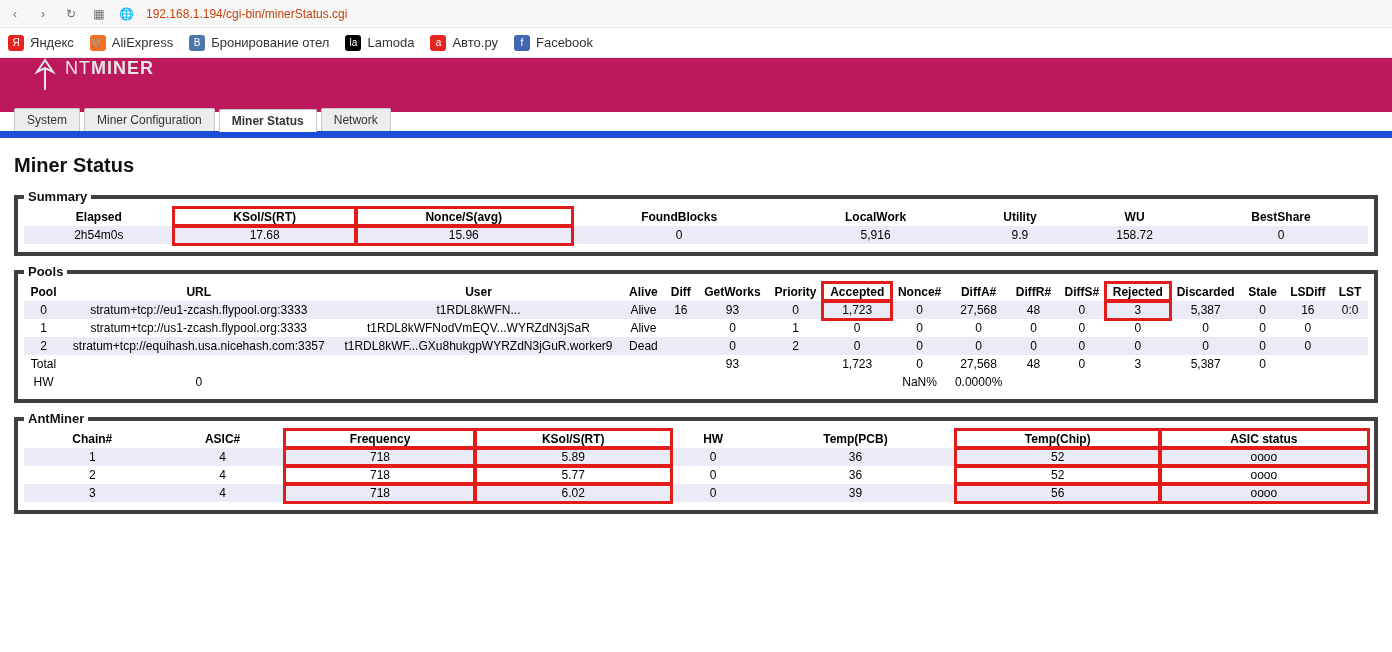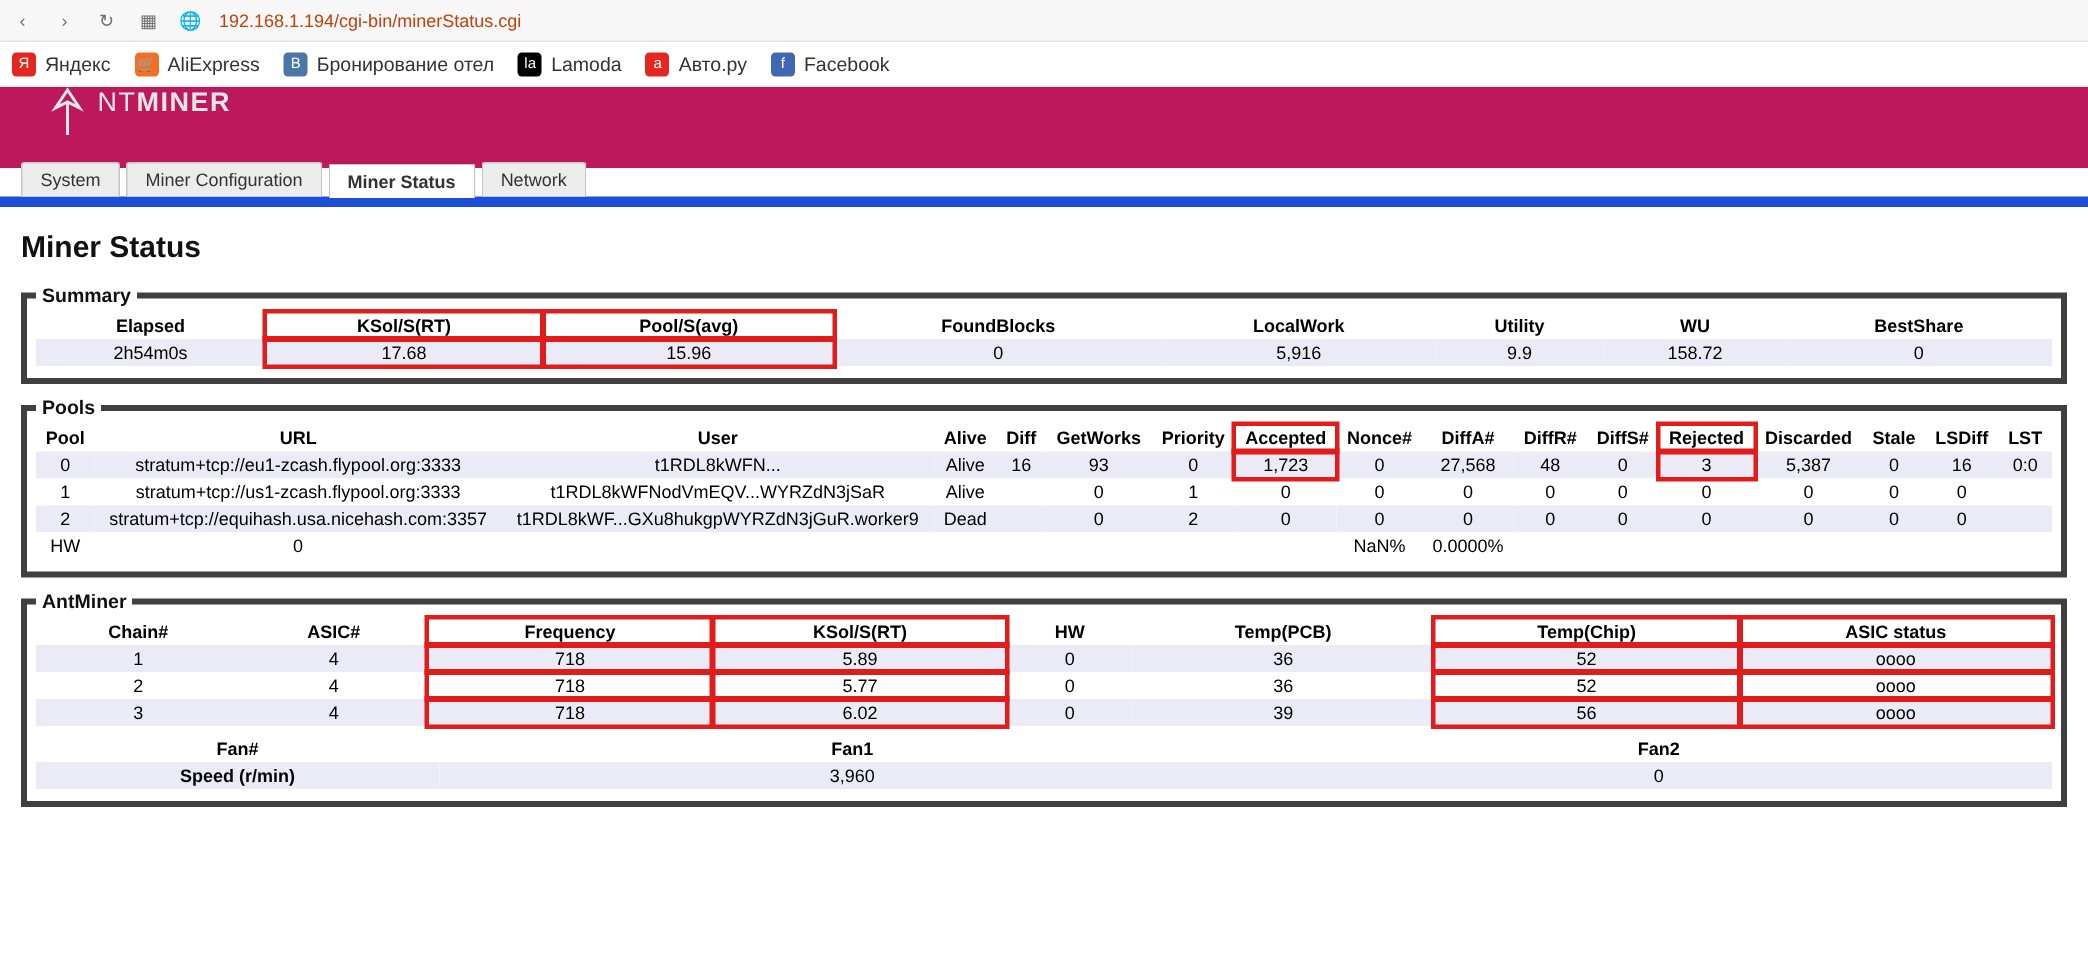--- a/index.html
+++ b/index.html
@@ -91,21 +91,21 @@
 <div class="page">
   <h2 class="title">Miner Status</h2>
 
   <fieldset class="section">
     <legend>Summary</legend>
     <table>
       <thead>
           <tr>
         <th>Elapsed</th>
         <th class="hl">KSol/S(RT)</th>
-        <th class="hl">Pool/S(avg)</th>
+        <th class="hl">Nonce/S(avg)</th>
         <th>FoundBlocks</th>
         <th>LocalWork</th>
         <th>Utility</th>
         <th>WU</th>
         <th>BestShare</th>
       </tr>
         </thead>
       <tbody>
           <tr>
         <td>2h54m0s</td>
@@ -196,20 +196,39 @@
             <td>0</td>
             <td>0</td>
             <td>0</td>
             <td>0</td>
             <td>0</td>
             <td>0</td>
             <td>0</td>
             <td>0</td>
             <td></td>
           </tr>
+          <tr>
+            <td>Total</td>
+            <td class="url-col"></td>
+            <td class="url-col"></td>
+            <td></td>
+            <td></td>
+            <td>93</td>
+            <td></td>
+            <td>1,723</td>
+            <td>0</td>
+            <td>27,568</td>
+            <td>48</td>
+            <td>0</td>
+            <td>3</td>
+            <td>5,387</td>
+            <td>0</td>
+            <td></td>
+            <td></td>
+          </tr>
           <tr class="pools-hw">
             <td>HW</td>
             <td class="url-col">0</td>
             <td class="url-col"></td>
             <td></td>
             <td></td>
             <td></td>
             <td></td>
             <td></td>
             <td>NaN%</td>
@@ -267,30 +286,14 @@
             <td>4</td>
             <td class="hl">718</td>
             <td class="hl">6.02</td>
             <td>0</td>
             <td>39</td>
             <td class="hl">56</td>
             <td class="hl">oooo</td>
           </tr>
         </tbody>
     </table>
-    <table style="margin-top:6px;">
-      <thead>
-          <tr>
-        <th style="width:20%;">Fan#</th>
-        <th>Fan1</th>
-        <th>Fan2</th>
-      </tr>
-        </thead>
-      <tbody>
-          <tr>
-        <td style="font-weight:bold;">Speed (r/min)</td>
-        <td>3,960</td>
-        <td>0</td>
-      </tr>
-        </tbody>
-    </table>
   </fieldset>
 </div>
 
 </body></html>

